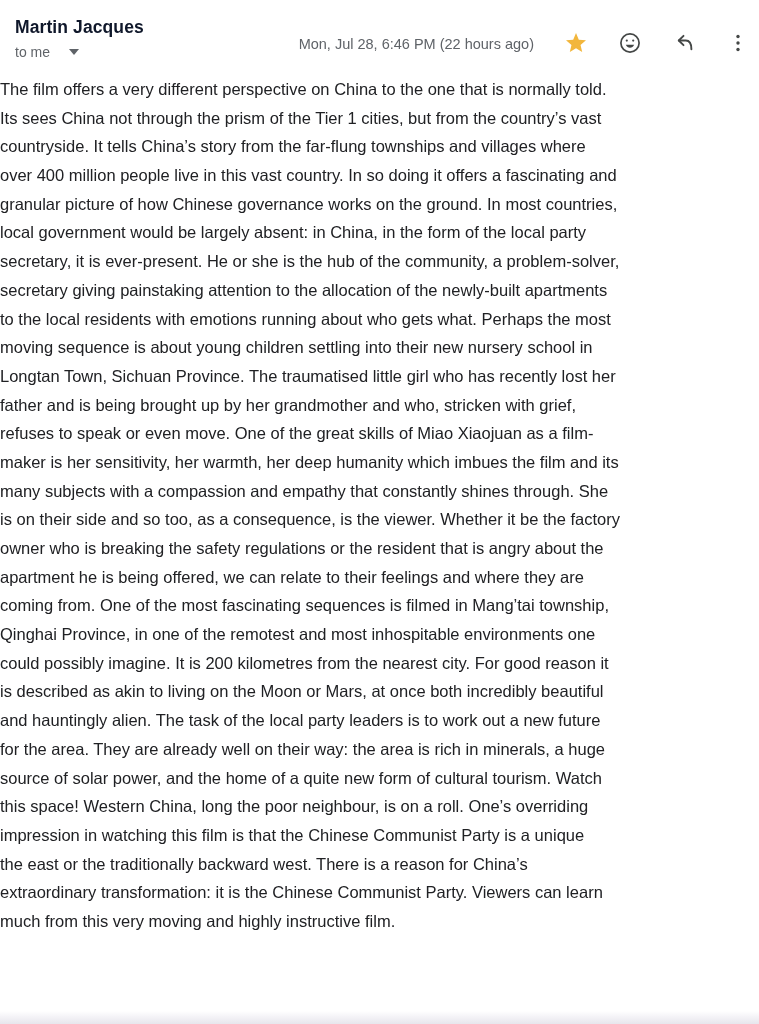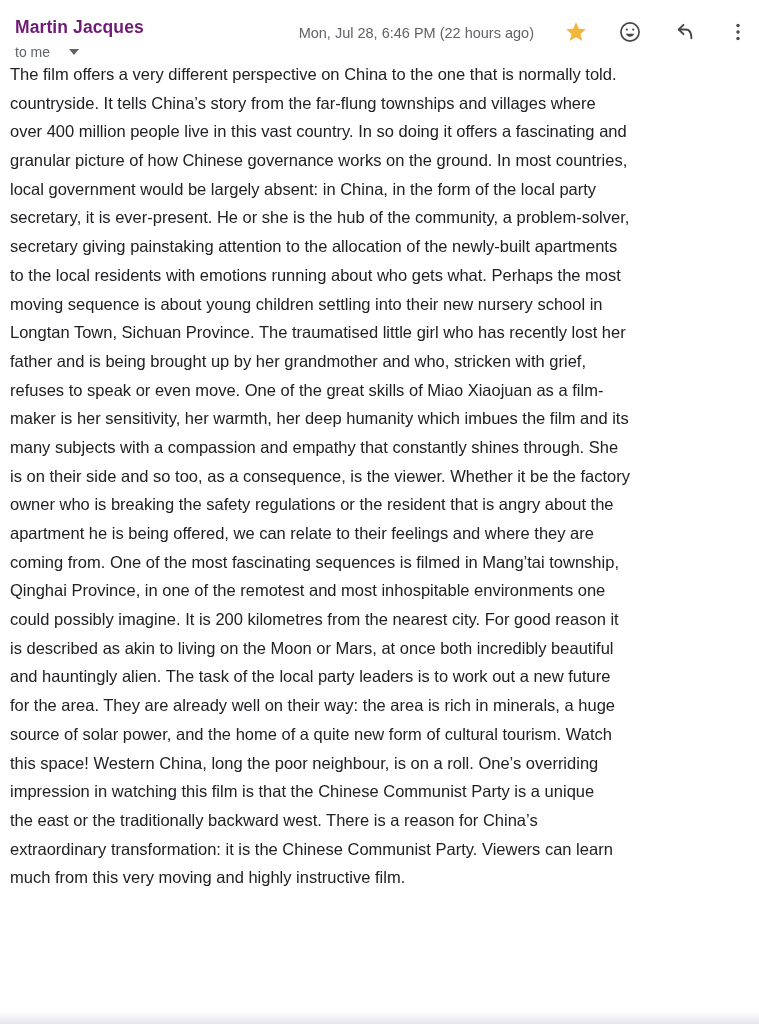--- a/index.html
+++ b/index.html
@@ -18,21 +18,21 @@
     display: flex;
     align-items: flex-start;
     padding: 16px 9px 0 15px;
     height: 60px;
     box-sizing: border-box;
   }
   .sender-block { display: flex; flex-direction: column; }
   .sender-name {
     font-size: 17.5px;
     font-weight: bold;
-    color: #701a75;
+    color: #0f172a;
     letter-spacing: 0.1px;
     line-height: 22px;
   }
   .recipient-row {
     margin-top: 6px;
     display: flex;
     align-items: center;
     gap: 19px;
     font-size: 14px;
     color: #5f6368;
@@ -43,39 +43,40 @@
     width: 0; height: 0;
     border-left: 5px solid transparent;
     border-right: 5px solid transparent;
     border-top: 6px solid #5f6368;
     display: inline-block;
   }
   .meta {
     margin-left: auto;
     display: flex;
     align-items: center;
-    margin-top: 5px;
+    margin-top: 16px;
   }
   .timestamp {
     font-size: 14.5px;
     color: #5f6368;
     margin-right: 30px;
     white-space: nowrap;
   }
   .icon-btn {
     background: none; border: none; padding: 0; margin: 0;
     width: 24px; height: 24px;
     display: flex; align-items: center; justify-content: center;
     cursor: pointer;
   }
   .icon-row { display: flex; align-items: center; gap: 30px; }
 
   
   .email-body {
-    padding-left: 10px;
+    margin-top: 15px;
+    padding-left: 0;
     font-size: 16.5px;
     color: #202124;
   }
   .body-line {
     line-height: 28.7px;
     height: 28.7px;
     white-space: nowrap;
   }
 
   
@@ -141,20 +142,21 @@
             </svg>
           </span>
         </button>
 
       </div>
     </div>
   </div>
 
   <div class="email-body">
       <div class="body-line">The film offers a very different perspective on China to the one that is normally told.</div>
+      <div class="body-line">Its sees China not through the prism of the Tier 1 cities, but from the country’s vast</div>
       <div class="body-line">countryside. It tells China’s story from the far-flung townships and villages where</div>
       <div class="body-line">over 400 million people live in this vast country. In so doing it offers a fascinating and</div>
       <div class="body-line">granular picture of how Chinese governance works on the ground. In most countries,</div>
       <div class="body-line">local government would be largely absent: in China, in the form of the local party</div>
       <div class="body-line">secretary, it is ever-present. He or she is the hub of the community, a problem-solver,</div>
       <div class="body-line">secretary giving painstaking attention to the allocation of the newly-built apartments</div>
       <div class="body-line">to the local residents with emotions running about who gets what. Perhaps the most</div>
       <div class="body-line">moving sequence is about young children settling into their new nursery school in</div>
       <div class="body-line">Longtan Town, Sichuan Province. The traumatised little girl who has recently lost her</div>
       <div class="body-line">father and is being brought up by her grandmother and who, stricken with grief,</div>

